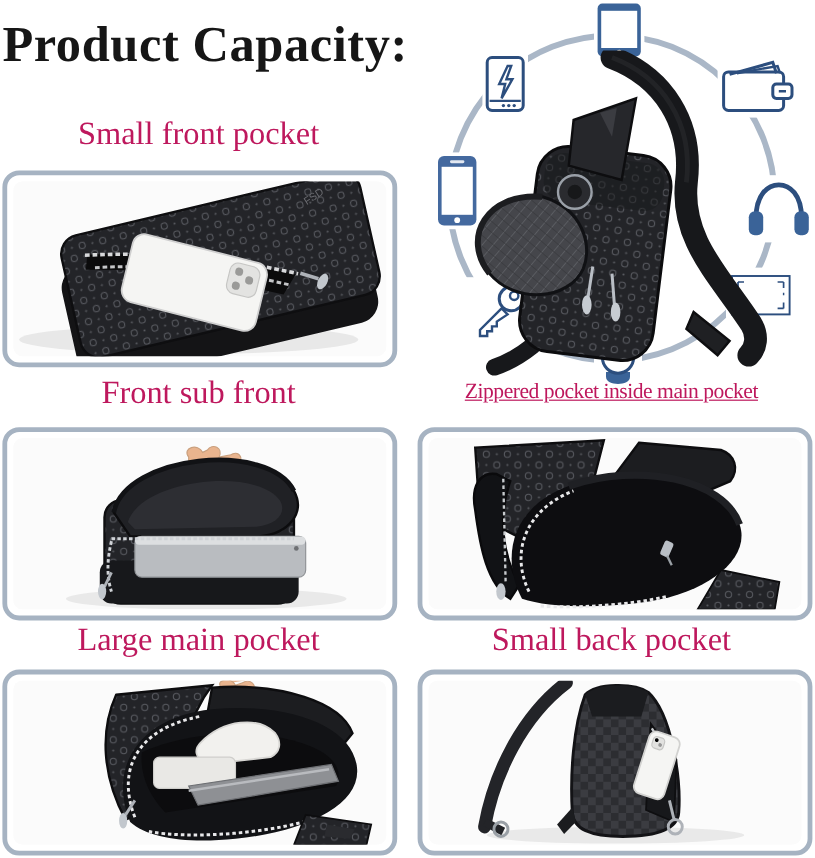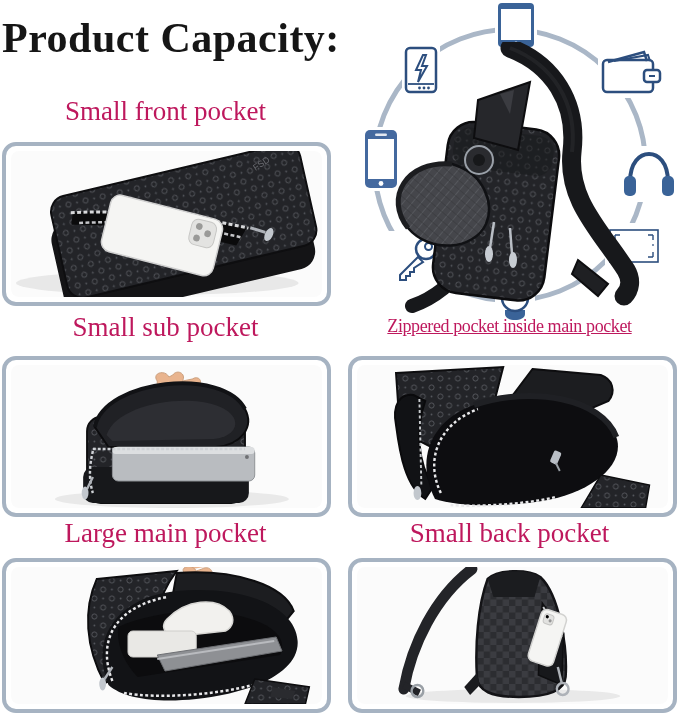--- a/index.html
+++ b/index.html
@@ -173,21 +173,21 @@
               <circle cx="190" cy="75" r="3.4" fill="#9a9a98"></circle>
           </g>
           <line x1="244" y1="96" x2="258" y2="104" stroke="#aeb2b8" stroke-width="3"></line>
           <ellipse cx="261" cy="107" rx="4" ry="7" fill="#c2c7cd" transform="rotate(40 261 107)"></ellipse>
           <text x="262" y="42" font-size="9" fill="#6a6b70" transform="rotate(-20 262 42)" font-family="Liberation Sans, sans-serif">FSD</text>
         </g>
       </svg>
     </div>
   </div>
 
-  <p class="sec-label" style="left:0;width:331px;top:312px;">Small sub pocket</p>
+  <p class="sec-label" style="left:0;width:331px;top:312px;">Front sub front</p>
   <p class="sec-label small" style="left:340px;width:339px;top:316px;">Zippered pocket inside main pocket</p>
 
   <div class="card" style="left:2px;top:356px;width:329px;height:161px;">
     <div class="photo">
       <svg viewBox="0 0 319 143" preserveAspectRatio="none">
         <defs>
           <pattern id="m2" width="18" height="18" patternUnits="userSpaceOnUse">
             <rect width="18" height="18" fill="#232428"></rect>
             <circle cx="4.5" cy="4.5" r="2.6" fill="none" stroke="#585a60" stroke-width="0.9"></circle>
             <circle cx="13.5" cy="13.5" r="2.6" fill="none" stroke="#585a60" stroke-width="0.9"></circle>

